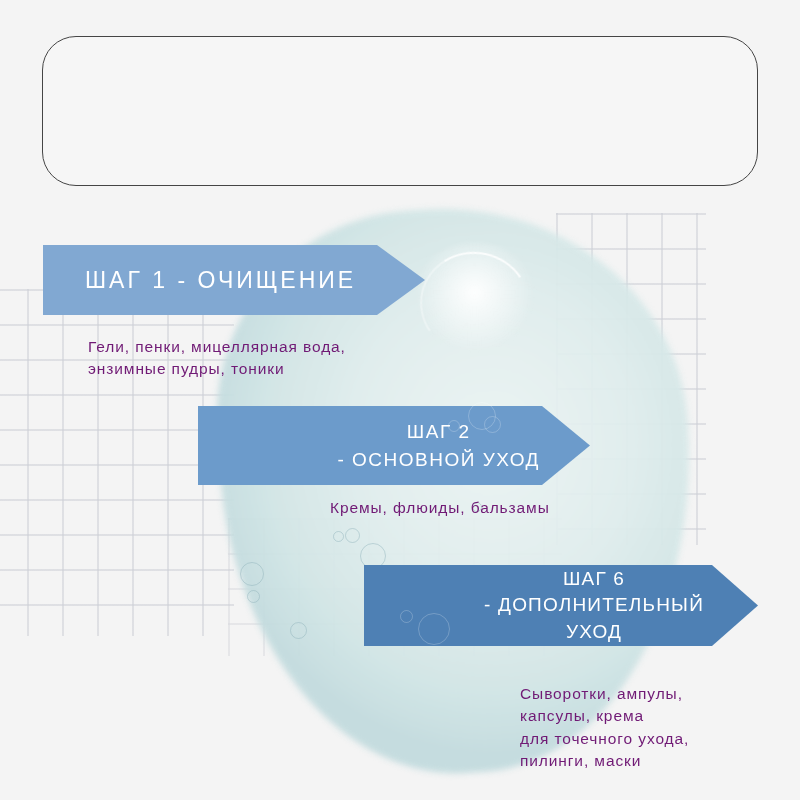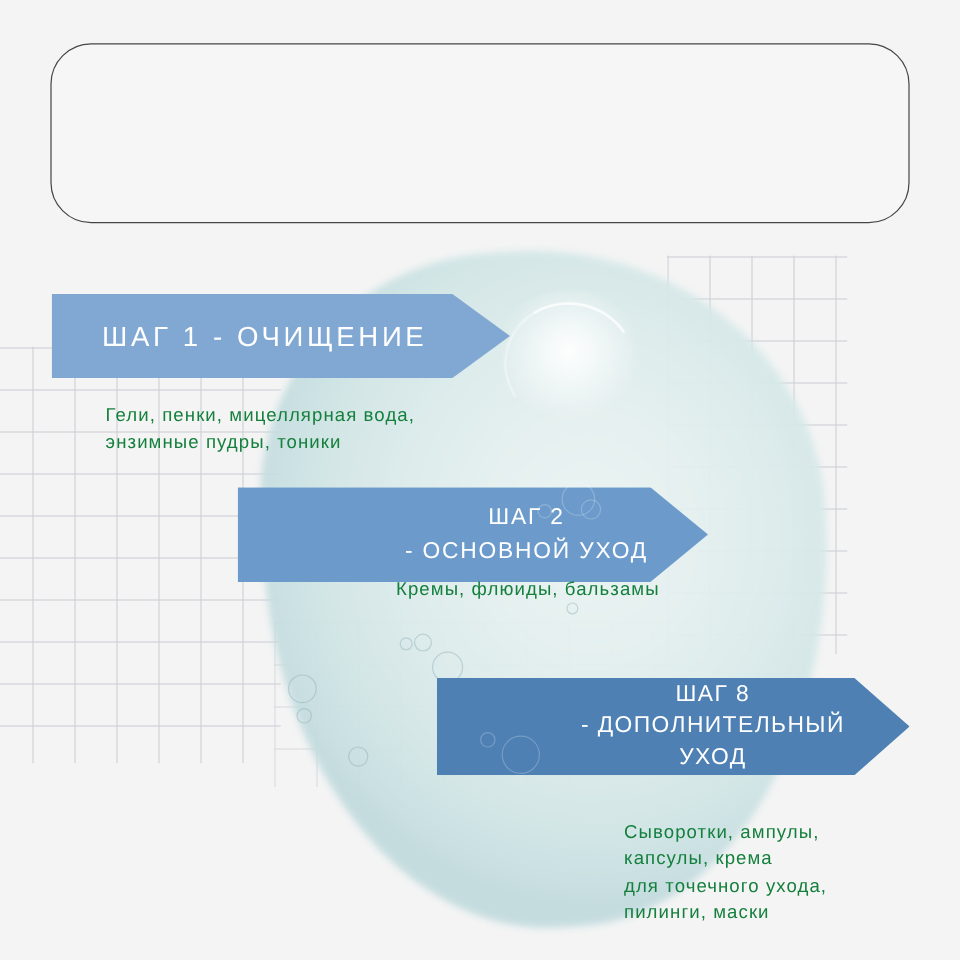--- a/index.html
+++ b/index.html
@@ -95,24 +95,24 @@
     clip-path:polygon(0 0, calc(100% - 46px) 0, 100% 50%, calc(100% - 46px) 100%, 0 100%);
     background:#4E80B4;
     justify-content:flex-end;padding-right:54px;
     font-size:19px;letter-spacing:1.2px;font-weight:500;
     text-align:center;line-height:1.4;
   }
   
   .desc{
     position:absolute;z-index:4;white-space:pre-line;
     font-size:15.5px;letter-spacing:0.9px;line-height:1.45;
-    color:#15803d;font-weight:400;
+    color:#701a75;font-weight:400;
   }
   .desc-1{left:88px;  top:336px;}
-  .desc-2{left:330px; top:481px;}
+  .desc-2{left:330px; top:497px;}
   .desc-3{left:520px; top:657px;margin-top:26px;}
 </style>
 </head>
 <body>
 
 <div class="grid grid-left"></div>
 <div class="grid grid-right"></div>
 <div class="grid grid-mid"></div>
 
 <div class="blob"></div>
@@ -143,20 +143,20 @@
 <div class="desc desc-1">Гели, пенки, мицеллярная вода,
 энзимные пудры, тоники</div>
 
 <div class="banner banner-2">
   <span>ШАГ 2
 - ОСНОВНОЙ УХОД</span>
 </div>
 <div class="desc desc-2">Кремы, флюиды, бальзамы</div>
 
 <div class="banner banner-3">
-  <span>ШАГ 8
+  <span>ШАГ 6
 - ДОПОЛНИТЕЛЬНЫЙ
 УХОД</span>
 </div>
 <div class="desc desc-3">Сыворотки, ампулы,
 капсулы, крема
 для точечного ухода,
 пилинги, маски</div>
 
 </body></html>

